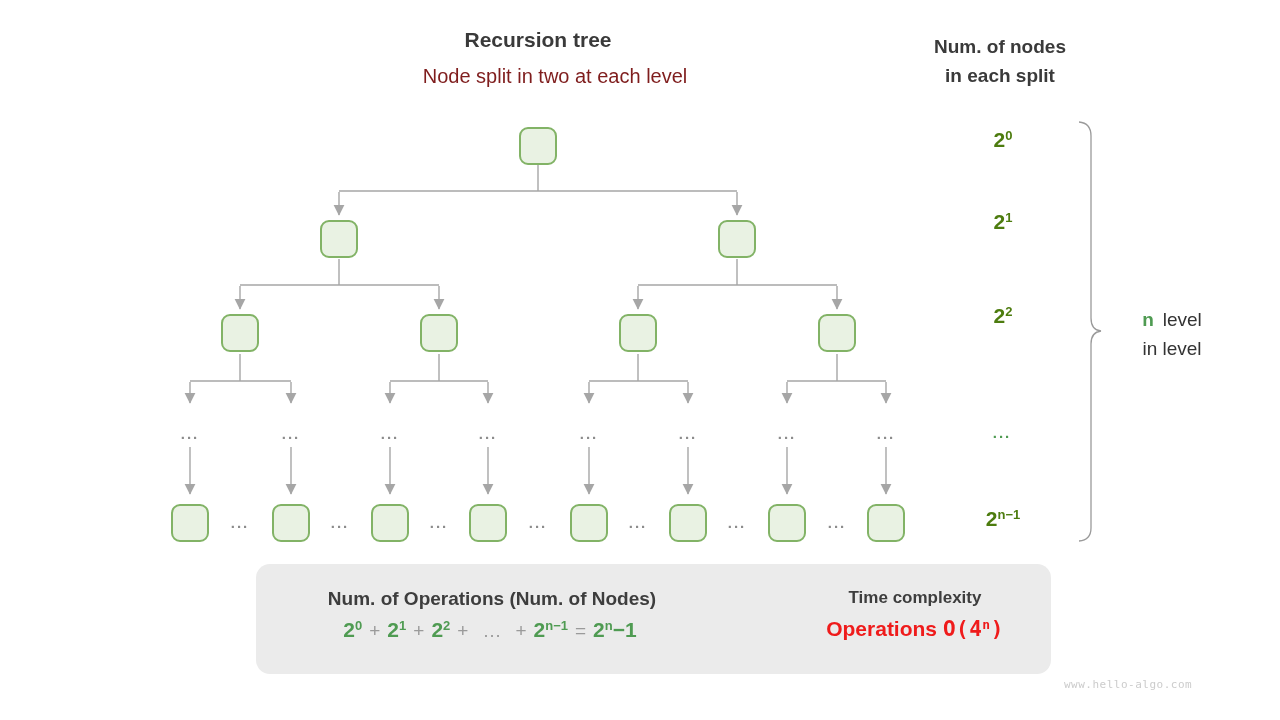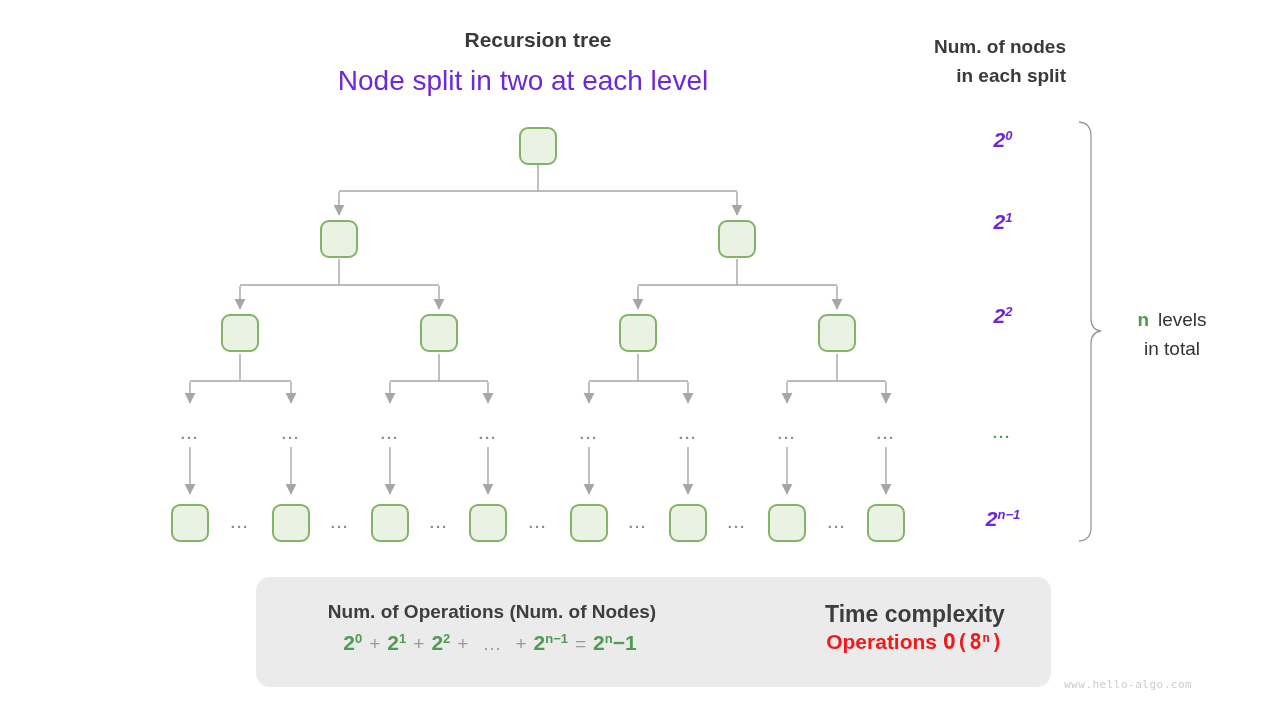--- a/index.html
+++ b/index.html
@@ -4,51 +4,51 @@
 <style>
   html,body{margin:0;padding:0;background:#ffffff;}
   .canvas{
     position:relative;width:1220px;height:720px;background:#ffffff;overflow:hidden;
     font-family:"Liberation Sans",sans-serif;color:#3a3a3a;
   }
   svg.layer{position:absolute;left:0;top:0;width:1280px;height:720px;pointer-events:none;}
 
   .title{position:absolute;left:538px;top:28px;transform:translateX(-50%);
          font-size:21px;font-weight:700;color:#3a3a3a;white-space:nowrap;}
-  .subtitle{position:absolute;left:523px;top:65px;transform:translateX(-50%);
-            font-size:28px;font-weight:400;color:#6d28d9;white-space:nowrap;}
+  .subtitle{position:absolute;left:555px;top:65px;transform:translateX(-50%);
+            font-size:20px;font-weight:400;color:#7f1d1d;white-space:nowrap;}
   .rheader{position:absolute;left:1000px;top:32px;transform:translateX(-50%);
-           font-size:19px;font-weight:700;color:#3a3a3a;text-align:right;line-height:29px;white-space:nowrap;}
+           font-size:19px;font-weight:700;color:#3a3a3a;text-align:center;line-height:29px;white-space:nowrap;}
 
   .node{position:absolute;width:38px;height:38px;box-sizing:border-box;
         border:2.5px solid #82b366;border-radius:9px;background:#e9f2e3;}
 
   .dots{position:absolute;transform:translateX(-50%);font-weight:700;color:#8c8c8c;
         font-size:15px;letter-spacing:2px;white-space:nowrap;}
 
   .lvl{position:absolute;left:1003px;transform:translateX(-50%);
-       color:#6d28d9;font-weight:700;font-size:21px;white-space:nowrap;font-style:italic;}
+       color:#4d7c0f;font-weight:700;font-size:21px;white-space:nowrap;}
   .lvl .exp{font-size:13px;vertical-align:7px;letter-spacing:0;}
   .lvl-dots{position:absolute;left:1002px;transform:translateX(-50%);
             color:#4f9b52;font-weight:700;font-size:15px;letter-spacing:2px;}
 
   .brace-label{position:absolute;left:1122px;top:305px;width:100px;text-align:center;
                font-size:19px;color:#333333;line-height:29px;white-space:nowrap;}
   .brace-label .n-green{color:#4f9b52;font-weight:700;margin-right:9px;}
 
-  .box{position:absolute;left:256px;top:577px;width:795px;height:110px;
+  .box{position:absolute;left:256px;top:564px;width:795px;height:110px;
        background:#ebebeb;border-radius:14px;}
   .box-op-title{position:absolute;left:236px;top:24px;transform:translateX(-50%);
                 font-size:19px;font-weight:700;color:#3d3d3d;white-space:nowrap;}
   .formula{position:absolute;left:234px;top:54px;transform:translateX(-50%);
            white-space:nowrap;font-size:21px;font-weight:700;color:#4f9b52;}
   .formula .exp{font-size:13px;vertical-align:7px;}
   .formula .f-op{color:#9a9a9a;font-weight:400;font-size:19px;margin:0 7px;}
   .box-time-title{position:absolute;left:659px;top:24px;transform:translateX(-50%);
-                  font-size:23px;font-weight:700;color:#3d3d3d;white-space:nowrap;}
+                  font-size:17px;font-weight:700;color:#3d3d3d;white-space:nowrap;}
   .box-red{position:absolute;left:659px;top:53px;transform:translateX(-50%);
            font-size:21px;font-weight:700;color:#ef1b1b;white-space:nowrap;}
   .box-red .mono{font-family:"DejaVu Sans Mono",monospace;letter-spacing:0.5px;}
   .box-red .exp{font-size:13px;vertical-align:7px;}
 
   .watermark{position:absolute;left:1064px;top:678px;font-family:"DejaVu Sans Mono",monospace;
              font-size:11px;color:#cccccc;letter-spacing:0.5px;white-space:nowrap;}
 </style>
 </head>
 <body>
@@ -138,31 +138,31 @@
   <span class="dots" style="left:737px;top:514px">...</span>
   <span class="dots" style="left:837px;top:514px">...</span>
 
   <div class="lvl" style="top:128px"><span>2</span><span class="exp">0</span></div>
   <div class="lvl" style="top:210px"><span>2</span><span class="exp">1</span></div>
   <div class="lvl" style="top:304px"><span>2</span><span class="exp">2</span></div>
   <div class="lvl-dots" style="top:424px">...</div>
   <div class="lvl" style="top:507px"><span>2</span><span class="exp">n−1</span></div>
 
   <div class="brace-label">
-    <div><span class="n-green">n</span><span>levels</span></div>
-    <div>in total</div>
+    <div><span class="n-green">n</span><span>level</span></div>
+    <div>in level</div>
   </div>
 
   <div class="box">
     <div class="box-op-title">Num. of Operations (Num. of Nodes)</div>
     <div class="formula">
       <span><span>2</span><span class="exp">0</span></span><span class="f-op">+</span><span><span>2</span><span class="exp">1</span></span><span class="f-op">+</span><span><span>2</span><span class="exp">2</span></span><span class="f-op">+</span><span class="f-op">…</span><span class="f-op">+</span><span><span>2</span><span class="exp">n−1</span></span><span class="f-op">=</span><span><span>2</span><span class="exp">n</span><span>−1</span></span>
     </div>
     <div class="box-time-title">Time complexity</div>
     <div class="box-red">
       <span>Operations</span>
-      <span class="mono"><span>O(8</span><span class="exp">n</span><span>)</span></span>
+      <span class="mono"><span>O(4</span><span class="exp">n</span><span>)</span></span>
     </div>
   </div>
 
   <div class="watermark">www.hello-algo.com</div>
 
 </div>
 
 </body></html>

